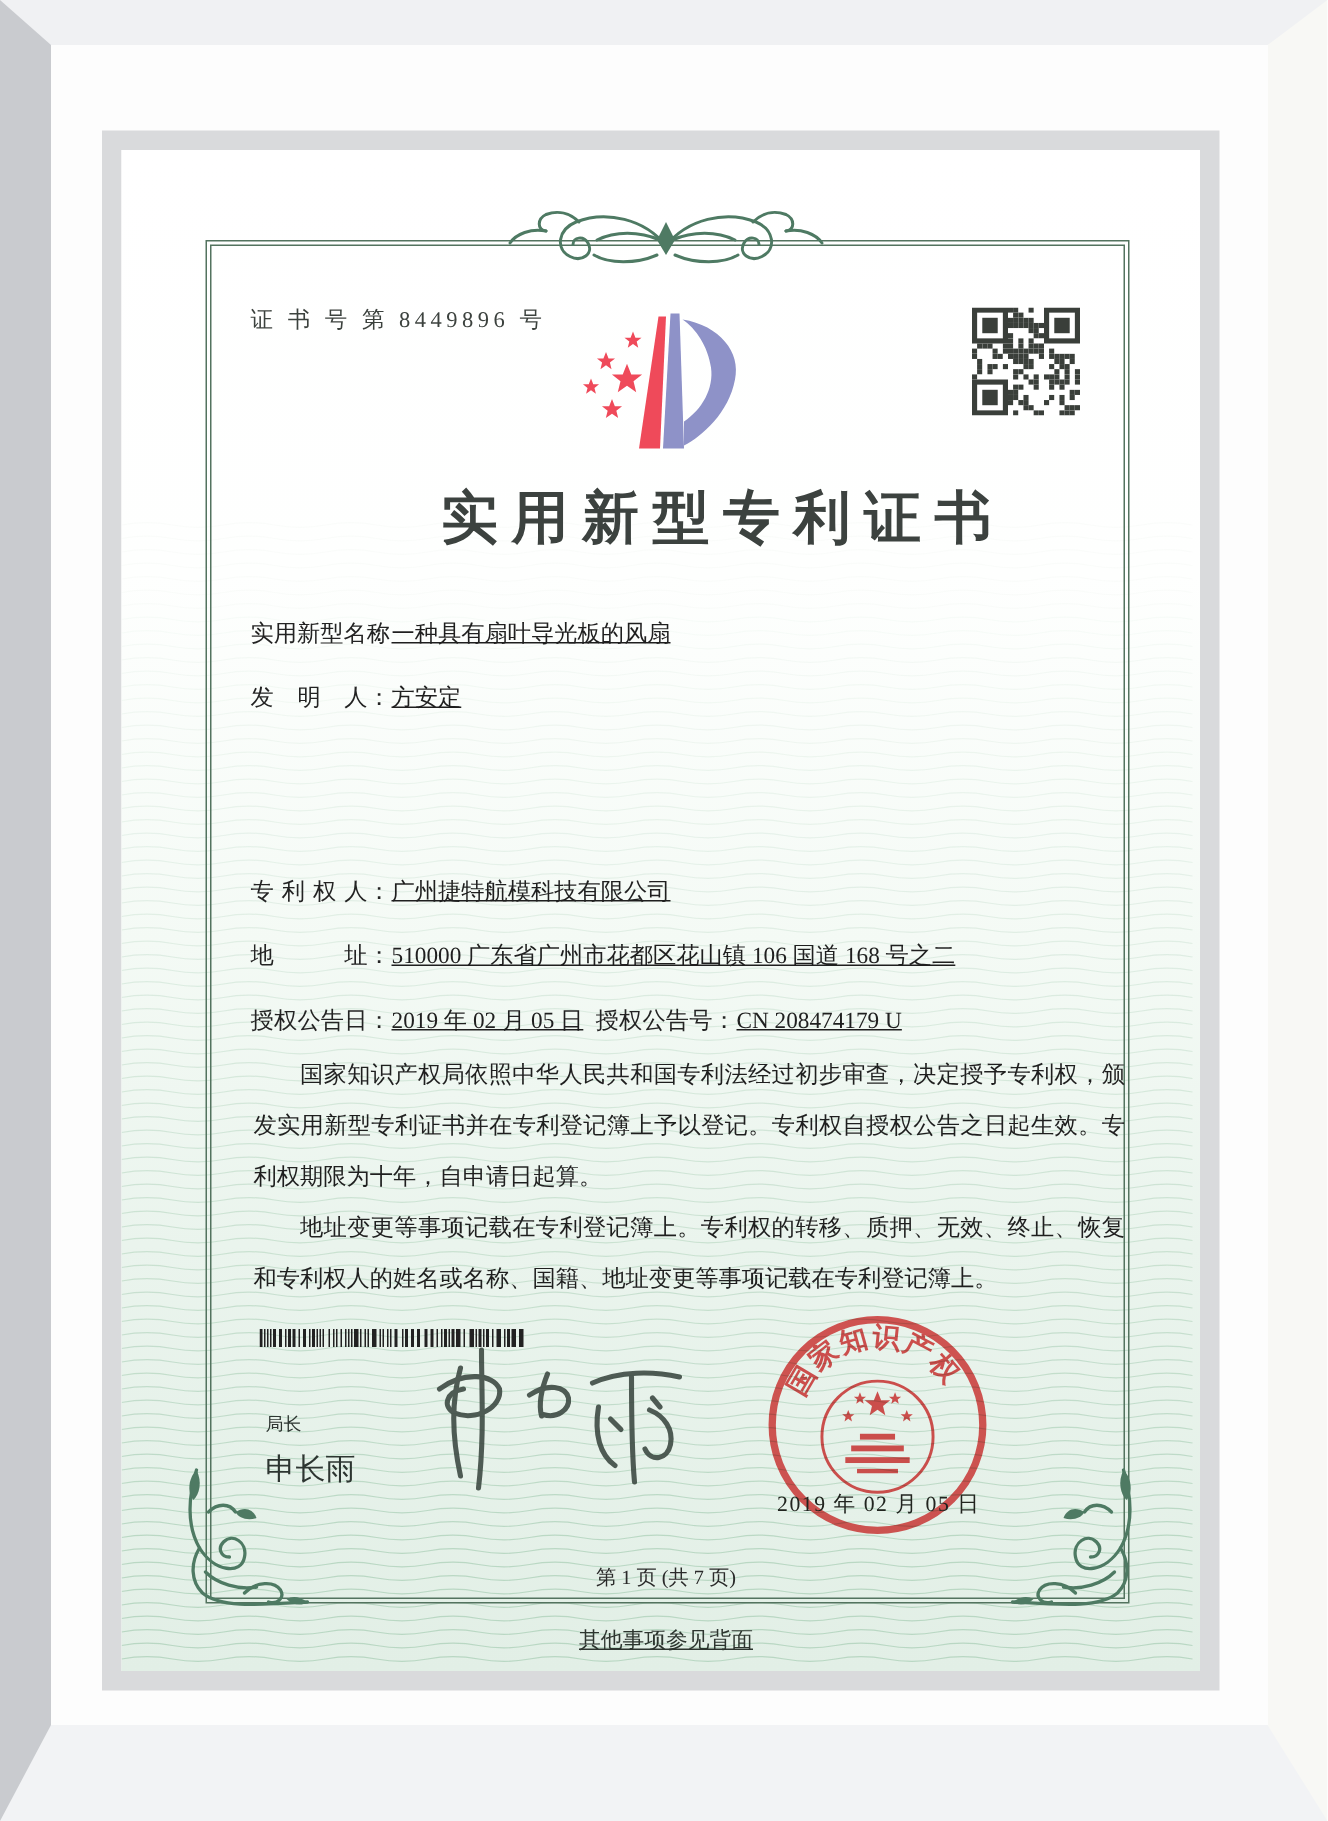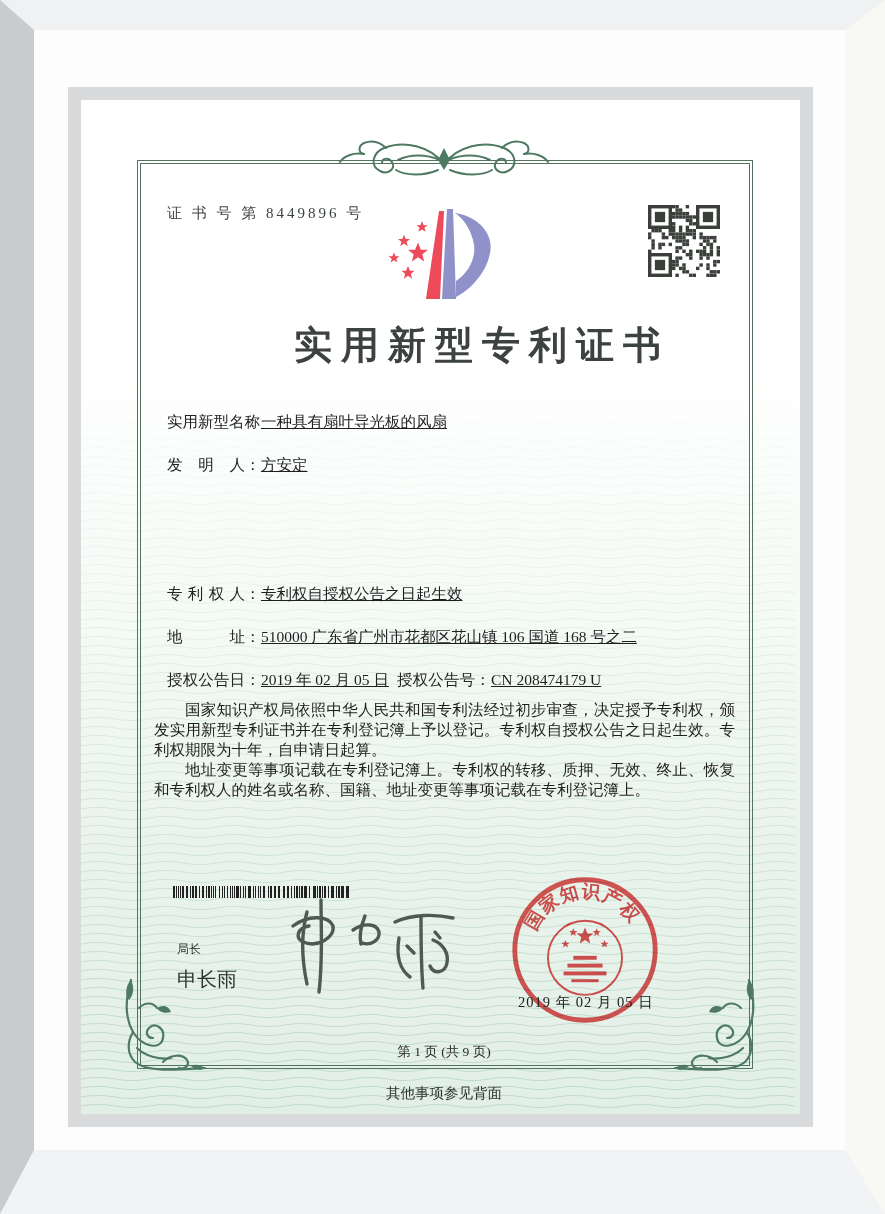--- a/index.html
+++ b/index.html
@@ -25,31 +25,31 @@
   .abs{position:absolute;}
   .cert-no{left:86px;top:104px;font-size:15px;letter-spacing:3px;color:#3c423e;}
   .title{left:56px;top:220px;width:614px;text-align:center;font-size:38px;
          letter-spacing:9px;font-weight:700;color:#3c423f;margin-left:38px;}
   .row{left:86px;width:581px;height:22px;font-size:15.5px;color:#232323;white-space:nowrap;}
   .flabel{display:inline-block;width:78px;text-align:justify;text-align-last:justify;
           vertical-align:top;color:#232323;}
   .colon{display:inline-block;width:16px;}
   .fvalue{color:#1f1f1f;text-decoration:underline;}
   .pair2{position:absolute;left:230px;top:0;}
-  .paras{left:73px;top:600px;width:581px;font-size:15.5px;line-height:20px;
+  .paras{left:88px;top:600px;width:581px;font-size:15.5px;line-height:34px;
          text-align:justify;color:#1f1f1f;}
   .paras p{margin:0;text-indent:2em;}
   #barcode{left:92px;top:786px;}
   .signer-title{left:96px;top:841px;font-size:12px;color:#2d3531;}
   .signer-name{left:96px;top:866px;font-size:20px;color:#2d3531;}
   #signature{left:196px;top:792px;}
   #seal{left:426px;top:772px;width:156px;height:156px;mix-blend-mode:multiply;}
   .seal-date{left:437px;top:893px;font-size:14.5px;letter-spacing:1px;color:#21241f;}
   .page-info{left:56px;top:943px;width:614px;text-align:center;font-size:13.5px;color:#2a2a2a;}
-  .back-note{left:56px;top:984px;width:614px;text-align:center;font-size:14.5px;color:#2d352f;}
+  .back-note{left:56px;top:984px;width:614px;text-align:center;font-size:14.5px;color:#2d352f;text-decoration:underline;}
   #logo{left:303px;top:103px;}
   #qr{left:567px;top:105px;width:72px;height:72px;}
 </style>
 </head>
 <body>
 
 <div id="stage">
   <div class="frame">
     <div class="mat">
       <div class="band">
@@ -353,21 +353,21 @@
 
           <div class="abs title">实用新型专利证书</div>
 
           <div class="abs row" style="top:312px">
             <span class="flabel">实用新型名称</span><span class="colon">：</span><span class="fvalue">一种具有扇叶导光板的风扇</span>
           </div>
           <div class="abs row" style="top:355px">
             <span class="flabel">发明人</span><span class="colon">：</span><span class="fvalue">方安定</span>
           </div>
           <div class="abs row" style="top:484px">
-            <span class="flabel">专利权人</span><span class="colon">：</span><span class="fvalue">专利权自授权公告之日起生效</span>
+            <span class="flabel">专利权人</span><span class="colon">：</span><span class="fvalue">广州捷特航模科技有限公司</span>
           </div>
           <div class="abs row" style="top:527px">
             <span class="flabel">地址</span><span class="colon">：</span><span class="fvalue">510000 广东省广州市花都区花山镇 106 国道 168 号之二</span>
           </div>
           <div class="abs row" style="top:570px">
             <span class="flabel">授权公告日</span><span class="colon">：</span><span class="fvalue">2019 年 02 月 05 日</span>
             <span class="pair2">
               <span class="flabel">授权公告号</span><span class="colon">：</span><span class="fvalue">CN 208474179 U</span>
             </span>
           </div>
@@ -471,20 +471,20 @@
                 <use href="#starp" transform="translate(100,74) scale(0.62)"></use>
                 <rect x="68" y="86" width="24" height="4"></rect>
                 <rect x="62" y="94" width="36" height="4"></rect>
                 <rect x="58" y="102" width="44" height="4"></rect>
                 <rect x="66" y="110" width="28" height="3"></rect>
               </g>
             </g>
           </svg>
           <div class="abs seal-date">2019 年 02 月 05 日</div>
 
-          <div class="abs page-info">第 1 页 (共 9 页)</div>
+          <div class="abs page-info">第 1 页 (共 7 页)</div>
           <div class="abs back-note">其他事项参见背面</div>
 
         </div>
       </div>
     </div>
   </div>
 </div>
 
 </body></html>

